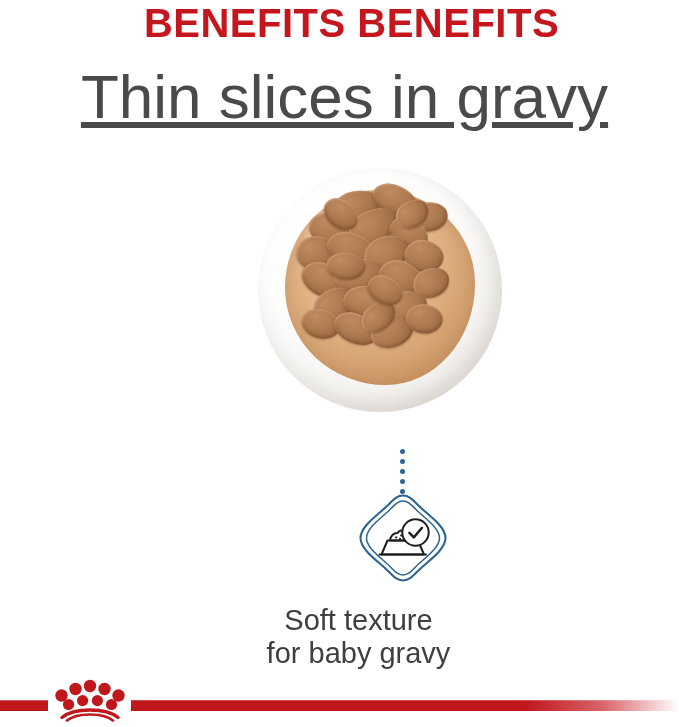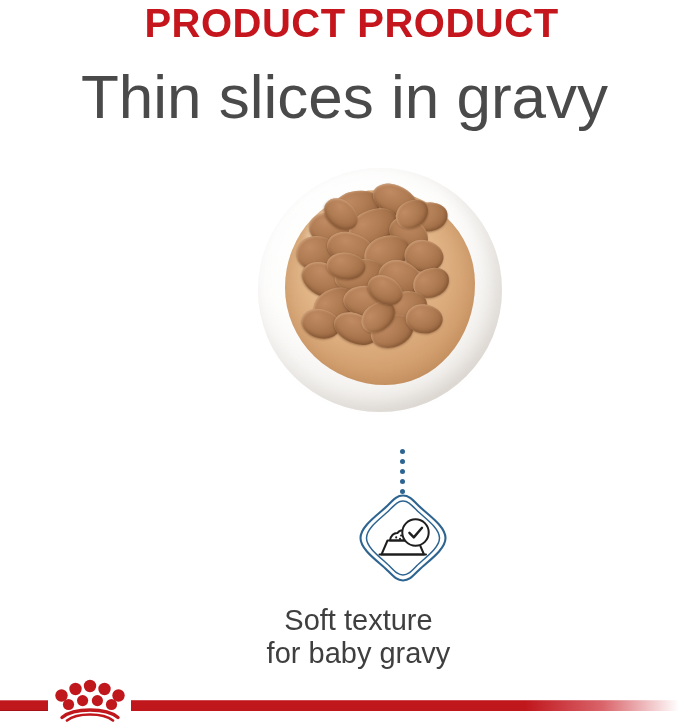--- a/index.html
+++ b/index.html
@@ -44,20 +44,21 @@
     left: 0;
     width: 679px;
     text-align: center;
     padding-left: 10px;
     box-sizing: border-box;
     font-size: 62px;
     font-weight: 300;
     color: #4A4A4A;
     line-height: 70px;
     white-space: nowrap;
+    text-decoration: underline;
   }
 
   
   .bowl-wrap {
     position: absolute;
     left: 258px;
     top: 168px;
     width: 244px;
     height: 244px;
   }
@@ -179,21 +180,21 @@
     box-shadow: inset 0 1px 0 rgba(255,255,255,0.22);
   }
   .crown { position: absolute; left: 52px; top: 676px; width: 76px; height: 46px; }
   .crown svg { display: block; }
 </style>
 </head>
 <body>
 
 <div class="page">
 
-  <div class="eyebrow">PRODUCT PRODUCT</div>
+  <div class="eyebrow">BENEFITS BENEFITS</div>
 
   <div class="headline">Thin slices in gravy</div>
 
   <div class="bowl-wrap">
     <div class="bowl-shadow"></div>
     <div class="bowl">
       <div class="gravy"></div>
       <div class="gravy-sheen"></div>
       <div class="chunks" id="chunks">
           <div class="chunk" style="left: 40%; top: 16%; width: 20%; height: 13%; transform: translate(-50%, -50%) rotate(-14deg);"></div>

